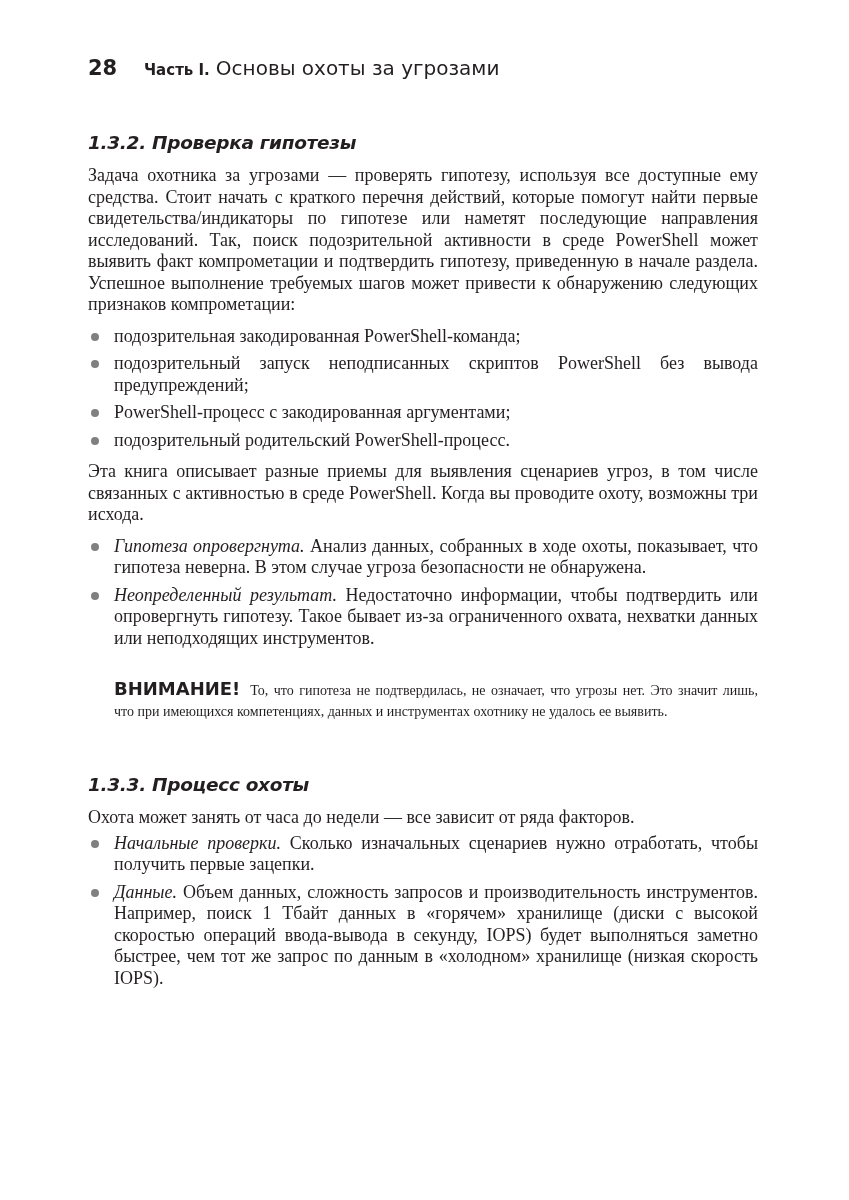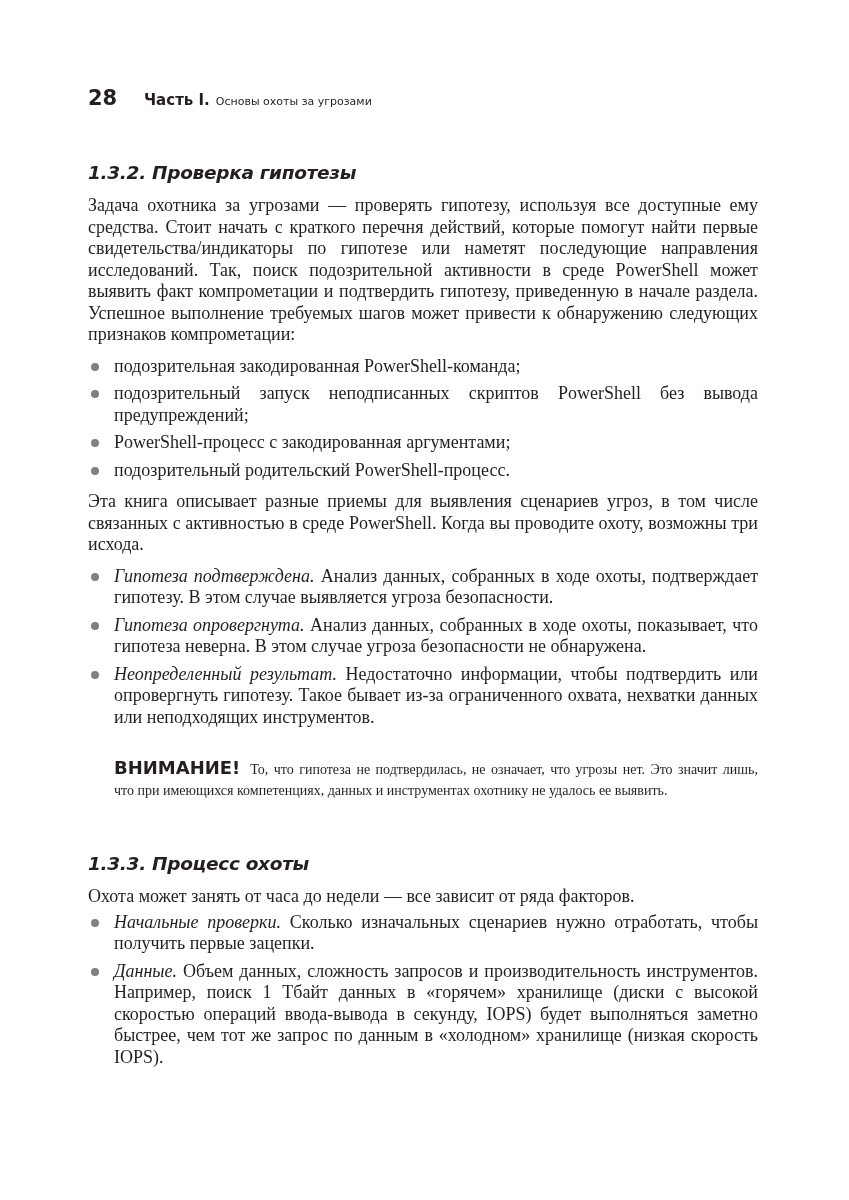--- a/index.html
+++ b/index.html
@@ -1,21 +1,21 @@
 <!DOCTYPE html>
 <html><head>
 <meta charset="utf-8">
 <style>
   html, body { margin: 0; padding: 0; background: #ffffff; }
   body { width: 849px; height: 1200px; position: relative; overflow: hidden; color: #231f20; }
-  .page { position: absolute; left: 88px; top: 86px; width: 670px; }
+  .page { position: absolute; left: 88px; top: 56px; width: 670px; }
   .running-head { display: flex; align-items: baseline; font-family: "DejaVu Sans", sans-serif; height: 30px; }
   .page-number { font-weight: bold; font-size: 21px; width: 56px; }
   .part-label { font-weight: bold; font-size: 15px; margin-right: 6px; }
-  .part-title { font-size: 11px; }
+  .part-title { font-size: 20px; }
   h2 { font-family: "DejaVu Sans", sans-serif; font-style: italic; font-weight: bold; font-size: 18.5px; margin: 0; letter-spacing: -0.3px; }
   .h-first { margin-top: 46px; }
   .h-second { margin-top: 52px; }
   p, li { font-family: "Liberation Serif", serif; font-size: 18px; line-height: 21.5px; margin: 0; text-align: justify; }
   .para { margin-top: 12px; }
   .para-tight { margin-top: 10px; }
   ul { list-style: none; margin: 6px 0 0 0; padding: 0; }
   ul.gap-top { margin-top: 10px; }
   ul.tight { margin-top: 4px; }
   li { position: relative; padding-left: 26px; margin-bottom: 6px; }
@@ -40,21 +40,20 @@
   <ul class="gap-top">
     <li><span class="bullet"></span><span>подозрительная закодированная PowerShell-команда;</span></li>
     <li><span class="bullet"></span><span>подозрительный запуск неподписанных скриптов PowerShell без вывода предупреждений;</span></li>
     <li><span class="bullet"></span><span>PowerShell-процесс с закодированная аргументами;</span></li>
     <li><span class="bullet"></span><span>подозрительный родительский PowerShell-процесс.</span></li>
   </ul>
 
   <p class="para-tight">Эта книга описывает разные приемы для выявления сценариев угроз, в том числе связанных с активностью в среде PowerShell. Когда вы проводите охоту, возможны три исхода.</p>
 
   <ul class="gap-top">
-    <li><span class="bullet"></span><em>Гипотеза подтверждена.</em><span> Анализ данных, собранных в ходе охоты, подтверждает гипотезу. В этом случае выявляется угроза безопасности.</span></li>
     <li><span class="bullet"></span><em>Гипотеза опровергнута.</em><span> Анализ данных, собранных в ходе охоты, показывает, что гипотеза неверна. В этом случае угроза безопасности не обнаружена.</span></li>
     <li><span class="bullet"></span><em>Неопределенный результат.</em><span> Недостаточно информации, чтобы подтвердить или опровергнуть гипотезу. Такое бывает из-за ограниченного охвата, нехватки данных или неподходящих инструментов.</span></li>
   </ul>
 
   <div class="note">
     <span class="note-label">ВНИМАНИЕ!</span><span>То, что гипотеза не подтвердилась, не означает, что угрозы нет. Это значит лишь, что при имеющихся компетенциях, данных и инструментах охотнику не удалось ее выявить.</span>
   </div>
 
   <h2 class="h-second">1.3.3. Процесс охоты</h2>
   <p class="para">Охота может занять от часа до недели — все зависит от ряда факторов.</p>

